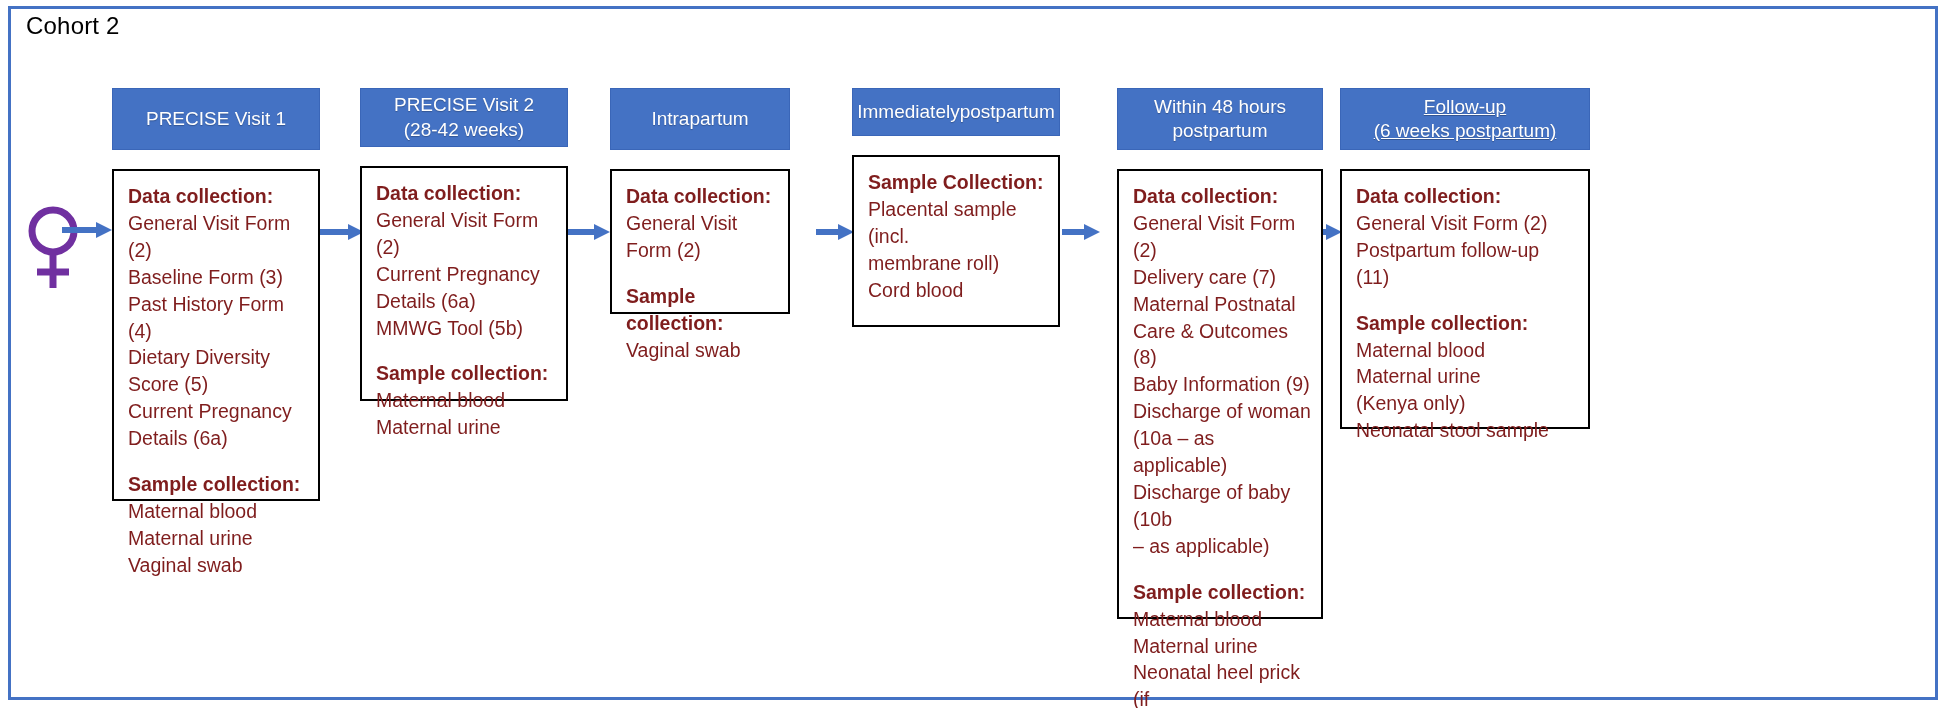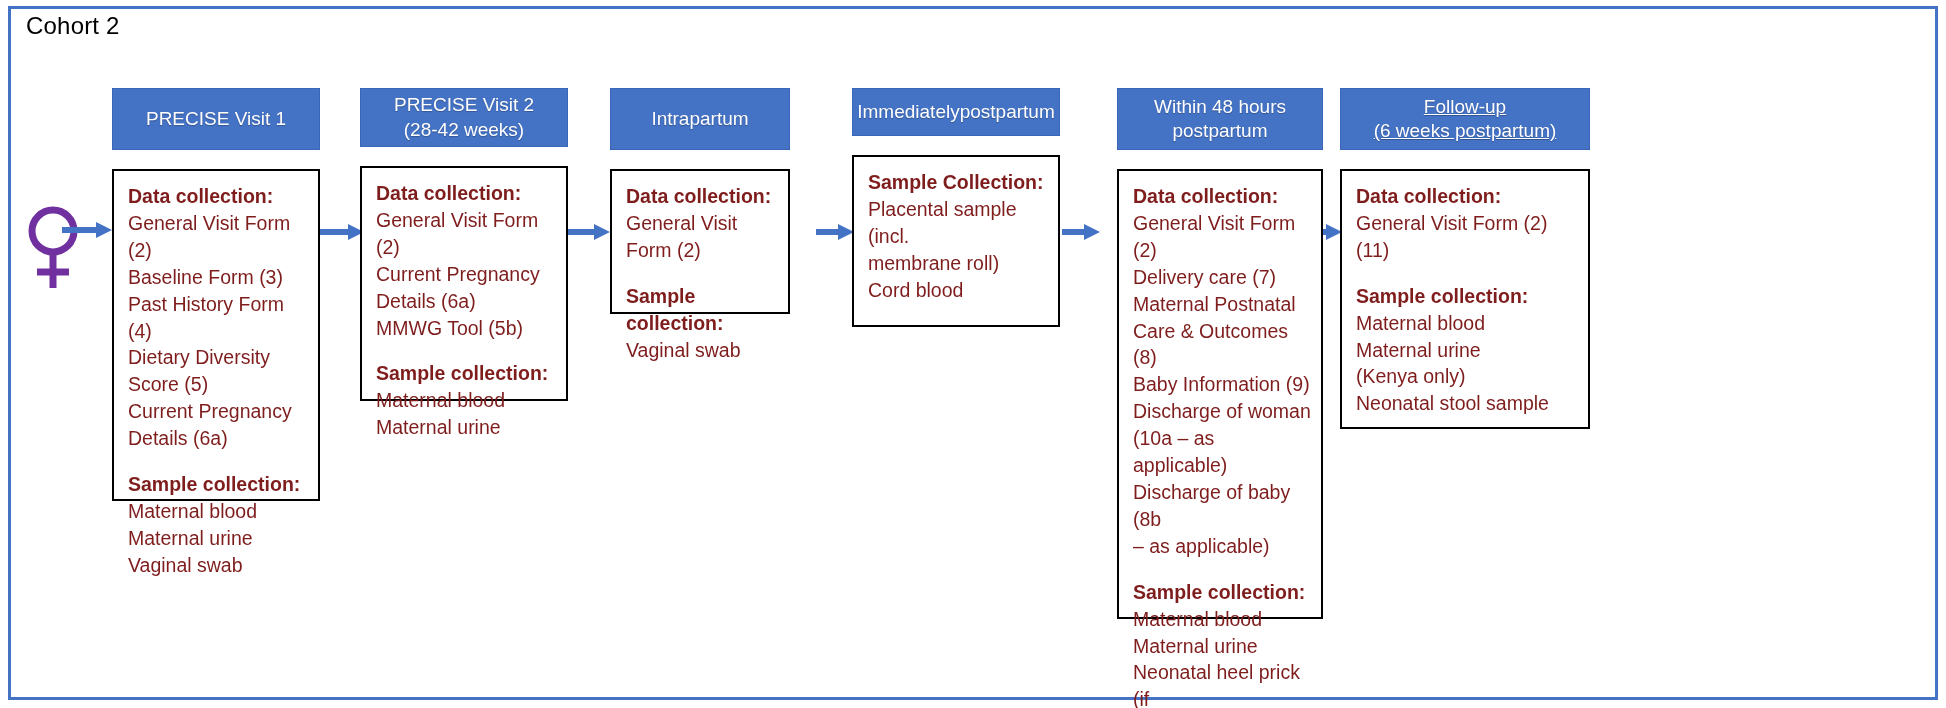--- a/index.html
+++ b/index.html
@@ -221,39 +221,40 @@
     </div>
     <div class="detail-box" style="height:450px;">
       <span class="sec-title">Data collection:</span>
       <span class="line">General Visit Form (2)</span>
       <span class="line">Delivery care (7)</span>
       <span class="line">Maternal Postnatal</span>
       <span class="line">Care &amp; Outcomes (8)</span>
       <span class="line">Baby Information (9)</span>
       <span class="line">Discharge of woman</span>
       <span class="line">(10a – as applicable)</span>
-      <span class="line">Discharge of baby (8b</span>
+      <span class="line">Discharge of baby (10b</span>
       <span class="line">– as applicable)</span>
       <span class="spacer"></span>
       <span class="sec-title">Sample collection:</span>
       <span class="line">Maternal blood</span>
       <span class="line">Maternal urine</span>
       <span class="line">Neonatal heel prick (if</span>
       <span class="line">no cord blood sample)</span>
     </div>
   </div>
 
   <div class="column" style="left:1340px; width:250px;">
     <div class="header-box" style="height:62px; flex-direction:column;text-decoration:underline;">
       <span>Follow-up</span>
       <span>(6 weeks postpartum)</span>
     </div>
     <div class="detail-box" style="height:260px;">
       <span class="sec-title">Data collection:</span>
       <span class="line">General Visit Form (2)</span>
+      <span class="line">Postpartum follow-up</span>
       <span class="line">(11)</span>
       <span class="spacer"></span>
       <span class="sec-title">Sample collection:</span>
       <span class="line">Maternal blood</span>
       <span class="line">Maternal urine</span>
       <span class="line">(Kenya only)</span>
       <span class="line">Neonatal stool sample</span>
     </div>
   </div>
 

